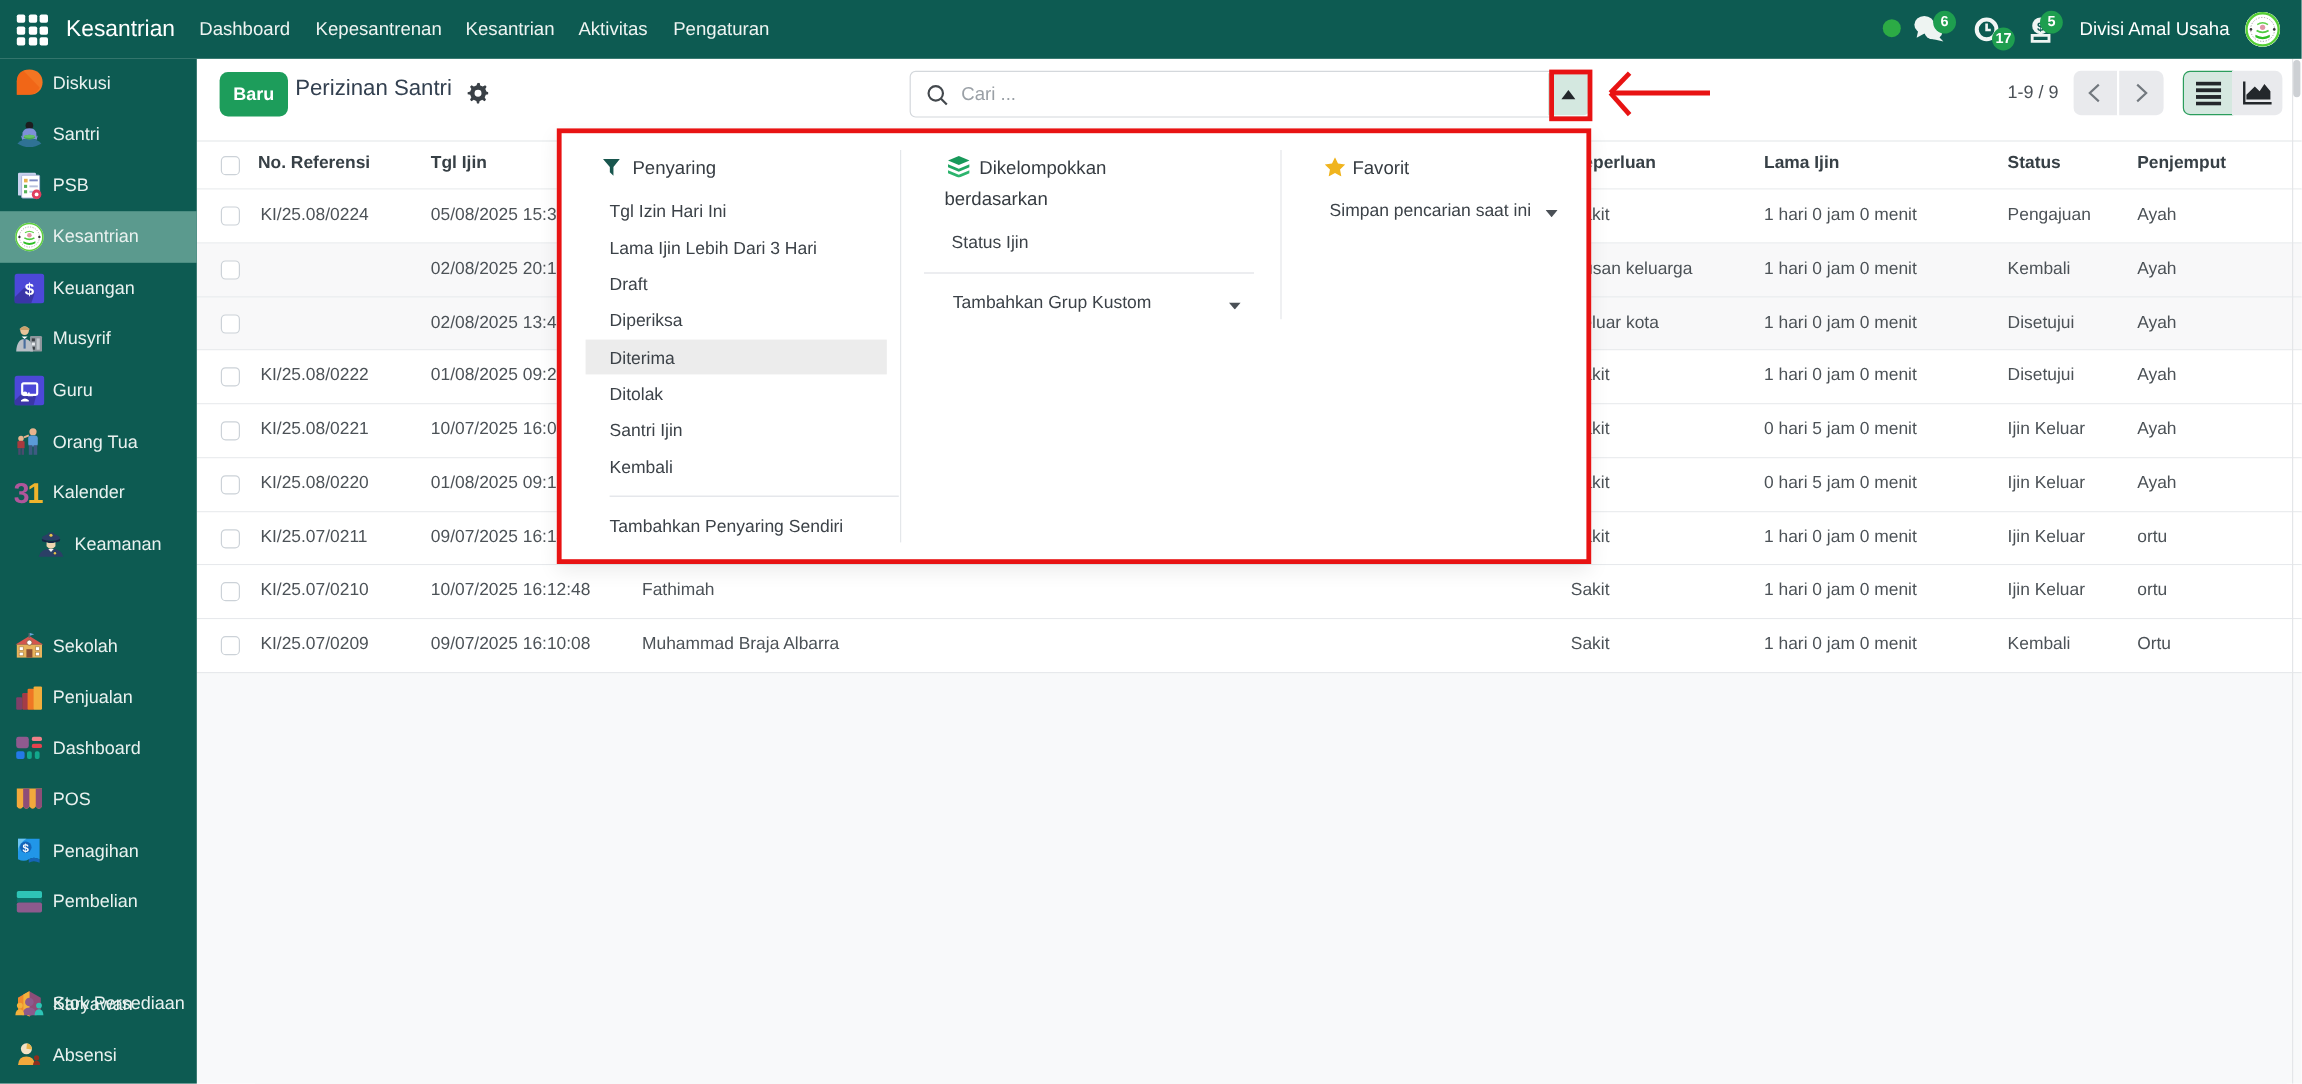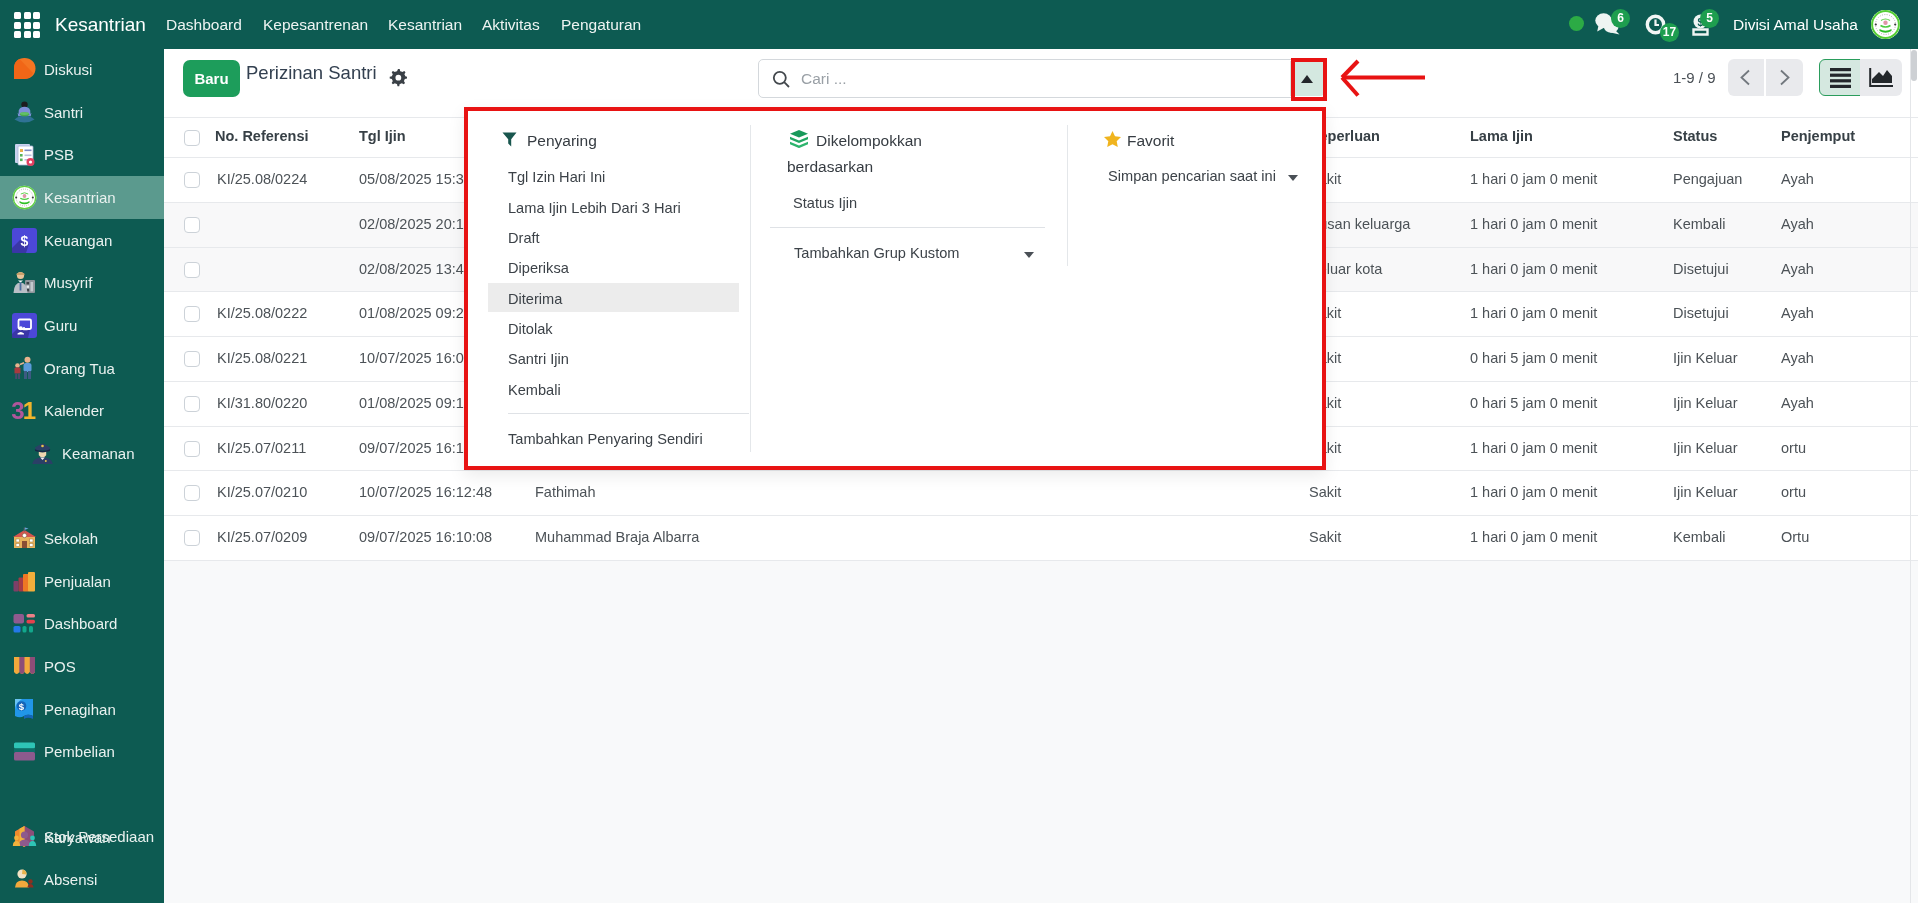--- a/index.html
+++ b/index.html
@@ -421,21 +421,21 @@
   <div class="td" style="left:53px;top:13px;">KI/25.08/0221</div>
   <div class="td" style="left:195px;top:13px;">10/07/2025 16:05:31</div>
   <div class="td" style="left:371px;top:13px;">Zaid Hamzah</div>
   <div class="td" style="left:1145px;top:13px;">Sakit</div>
   <div class="td" style="left:1306px;top:13px;">0 hari 5 jam 0 menit</div>
   <div class="td" style="left:1509px;top:13px;">Ijin Keluar</div>
   <div class="td" style="left:1617px;top:13px;">Ayah</div>
       </div>
       <div class="row" style="top: 333px; height: 45px;">
         <div class="cbx" style="top:14px;"></div>
-  <div class="td" style="left:53px;top:13px;">KI/31.80/0220</div>
+  <div class="td" style="left:53px;top:13px;">KI/25.08/0220</div>
   <div class="td" style="left:195px;top:13px;">01/08/2025 09:18:22</div>
   <div class="td" style="left:371px;top:13px;">Bilal Rabah</div>
   <div class="td" style="left:1145px;top:13px;">Sakit</div>
   <div class="td" style="left:1306px;top:13px;">0 hari 5 jam 0 menit</div>
   <div class="td" style="left:1509px;top:13px;">Ijin Keluar</div>
   <div class="td" style="left:1617px;top:13px;">Ayah</div>
       </div>
       <div class="row" style="top: 378px; height: 44px;">
         <div class="cbx" style="top:14px;"></div>
   <div class="td" style="left:53px;top:13px;">KI/25.07/0211</div>

